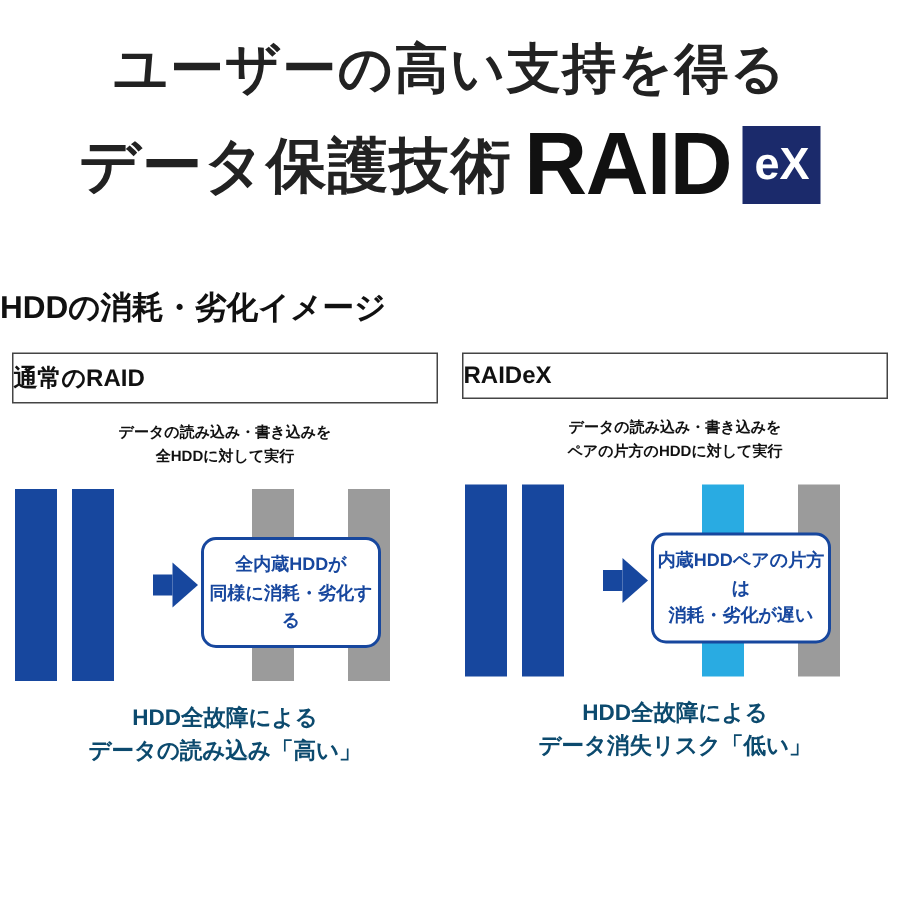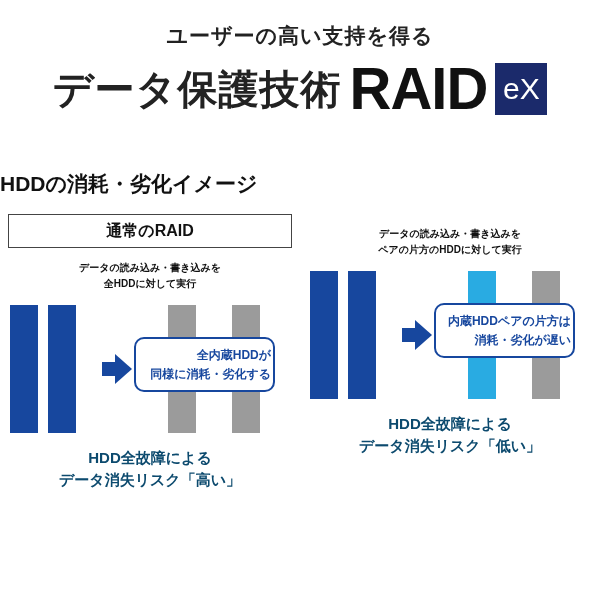--- a/index.html
+++ b/index.html
@@ -6,51 +6,51 @@
   body{
     width:600px;height:600px;background:#ffffff;
     font-family:"Liberation Sans","DejaVu Sans",sans-serif;
     color:#1a1a1a;overflow:hidden;
   }
   .page{width:600px;height:600px;position:relative;}
 
   
   .title-line1{
     margin:22px 0 0 0;text-align:center;
-    font-size:21px;font-weight:bold;color:#222;letter-spacing:1px;
+    font-size:36px;font-weight:bold;color:#222;letter-spacing:1px;
   }
   .title-line2{
     margin-top:10px;display:flex;align-items:center;justify-content:center;gap:8px;
   }
   .title-prefix{font-size:40px;font-weight:bold;color:#222;letter-spacing:1px;}
   .raid-logo{
     font-size:58px;font-weight:900;color:#111;letter-spacing:-1px;line-height:1;
     transform:scaleY(1.02);
   }
   .ex-box{
     display:inline-flex;align-items:center;justify-content:center;
     width:52px;height:52px;background:#1b2a6b;color:#fff;
-    font-size:30px;font-weight:400;line-height:1;
+    font-size:30px;font-weight:700;line-height:1;
   }
 
   
   .section-title{
     margin:52px 0 0 0;text-align:left;
     font-size:21px;font-weight:bold;color:#111;
   }
 
   
   .panels{
     display:flex;justify-content:space-between;
     padding:0 8px;margin-top:16px;
   }
   .panel{width:284px;position:relative;}
   .panel-header{
     border:1px solid #444;background:#fff;
-    text-align:center;padding:6px 0 5px 0;
+    text-align:left;padding:6px 0 5px 0;
     font-size:16px;font-weight:bold;color:#111;
   }
   .panel-desc{
     margin:12px 0 0 0;text-align:center;
     font-size:10px;font-weight:bold;color:#111;line-height:1.55;
   }
 
   
   .bars{position:relative;height:132px;margin-top:12px;}
   .bar{position:absolute;top:2px;width:28px;height:128px;}
@@ -66,23 +66,23 @@
   .arrow{position:absolute;left:94px;top:51px;width:30px;height:30px;}
   .arrow .tail{position:absolute;left:0;top:8px;width:13px;height:14px;background:#17479e;}
   .arrow .head{
     position:absolute;left:13px;top:0;width:0;height:0;
     border-top:15px solid transparent;border-bottom:15px solid transparent;
     border-left:17px solid #17479e;
   }
 
   
   .callout{
-    position:absolute;left:126px;top:34px;width:141px;z-index:3;
+    position:absolute;left:126px;top:34px;width:120px;z-index:3;
     background:#fff;border:2px solid #17479e;border-radius:10px;
-    text-align:right;font-size:12px;font-weight:bold;color:#17479e;
+    text-align:center;font-size:12px;font-weight:bold;color:#17479e;
     line-height:1.55;padding:7px 2px;box-sizing:border-box;
   }
 
   
   .risk{
     margin:12px 0 0 0;text-align:center;
     font-size:15px;font-weight:bold;color:#0c4a6e;line-height:1.45;
   }
 </style>
 </head>
@@ -119,25 +119,28 @@
           <div class="tail"></div>
           <div class="head"></div>
         </div>
         <div class="callout">
           <span>全内蔵HDDが</span><br>
           <span>同様に消耗・劣化する</span>
         </div>
       </div>
       <p class="risk">
         <span>HDD全故障による</span><br>
-        <span>データ消失リスク「高い」</span>
+        <span>データの読み込み「高い」</span>
       </p>
     </section>
 
     <section class="panel">
+      <div class="panel-header">
+        <span>RAIDeX</span>
+      </div>
       <p class="panel-desc">
         <span>データの読み込み・書き込みを</span><br>
         <span>ペアの片方のHDDに対して実行</span>
       </p>
       <div class="bars">
         <div class="bar b1" data-color="blue"></div>
         <div class="bar b2" data-color="blue"></div>
         <div class="bar b3" data-color="cyan"></div>
         <div class="bar b4" data-color="gray"></div>
         <div class="arrow">

